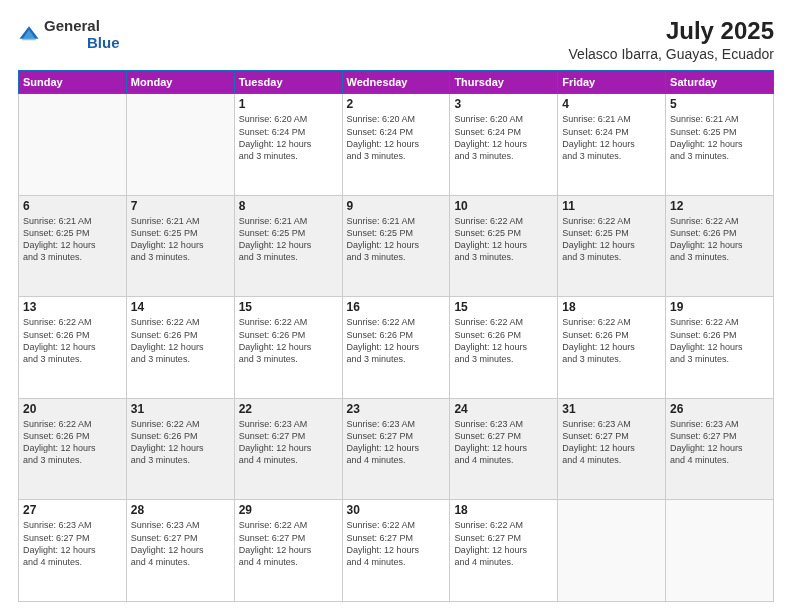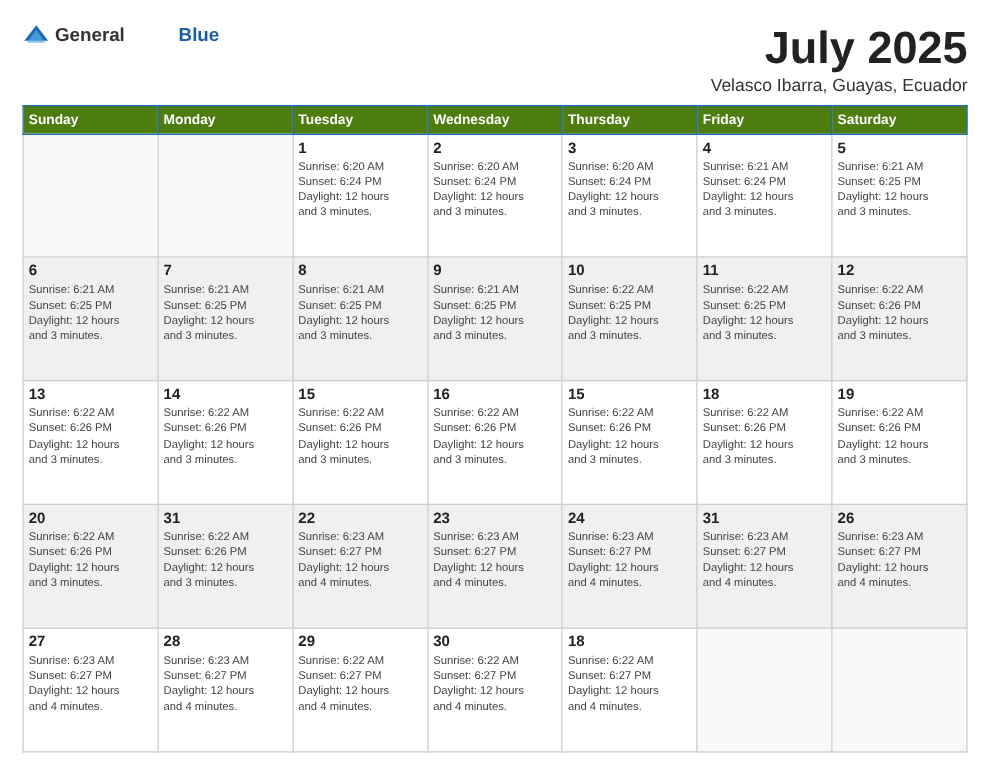--- a/index.html
+++ b/index.html
@@ -40,45 +40,46 @@
       color: #1a5fa8;
       line-height: 1.1;
       margin-left: 43px;
     }
     .logo-icon {
       width: 22px;
       height: 22px;
     }
     .logo-words {
       display: flex;
+      flex-direction: column;
     }
     .title-block {
       text-align: right;
     }
     .month-title {
-      font-size: 36px;
+      font-size: 24px;
       font-weight: bold;
       color: #222;
       line-height: 1.1;
     }
     .location-title {
       font-size: 14px;
       color: #333;
       margin-top: 2px;
       margin-left: 36px;
     }
     .calendar {
       flex: 1;
       border: 1px solid #ccc;
       border-collapse: collapse;
       width: 100%;
       table-layout: fixed;
     }
     .calendar th {
-      background-color: #4d7c0f;
+      background-color: #a21caf;
       color: #fff;
       font-size: 11px;
       font-weight: bold;
       padding: 5px 4px;
       text-align: left;
       border: 1px solid #1a6bbd;
     }
     .calendar td {
       border: 1px solid #ccc;
       vertical-align: top;

